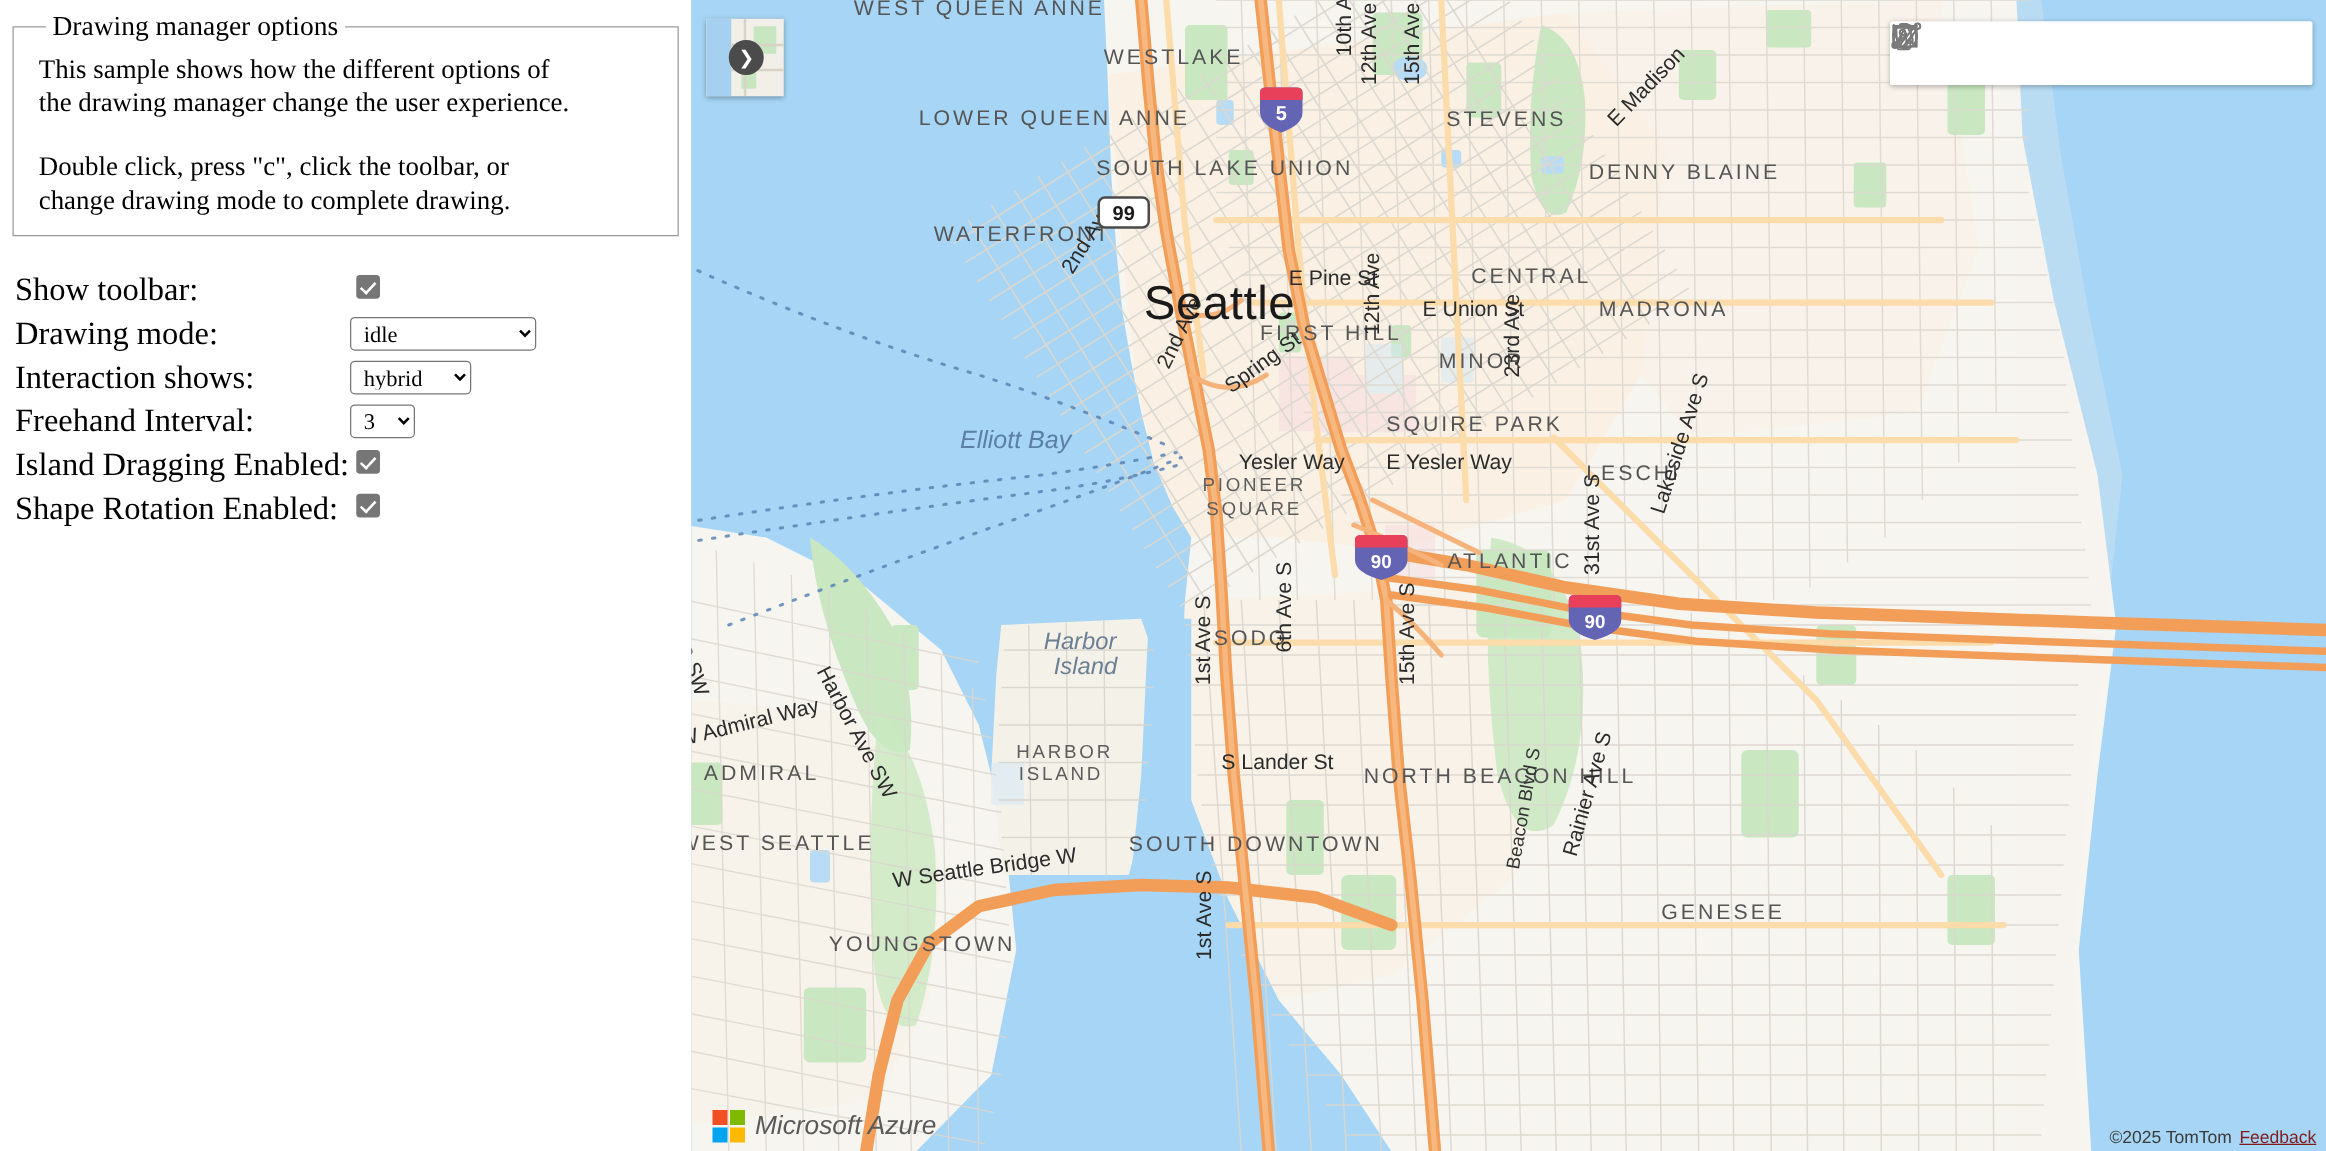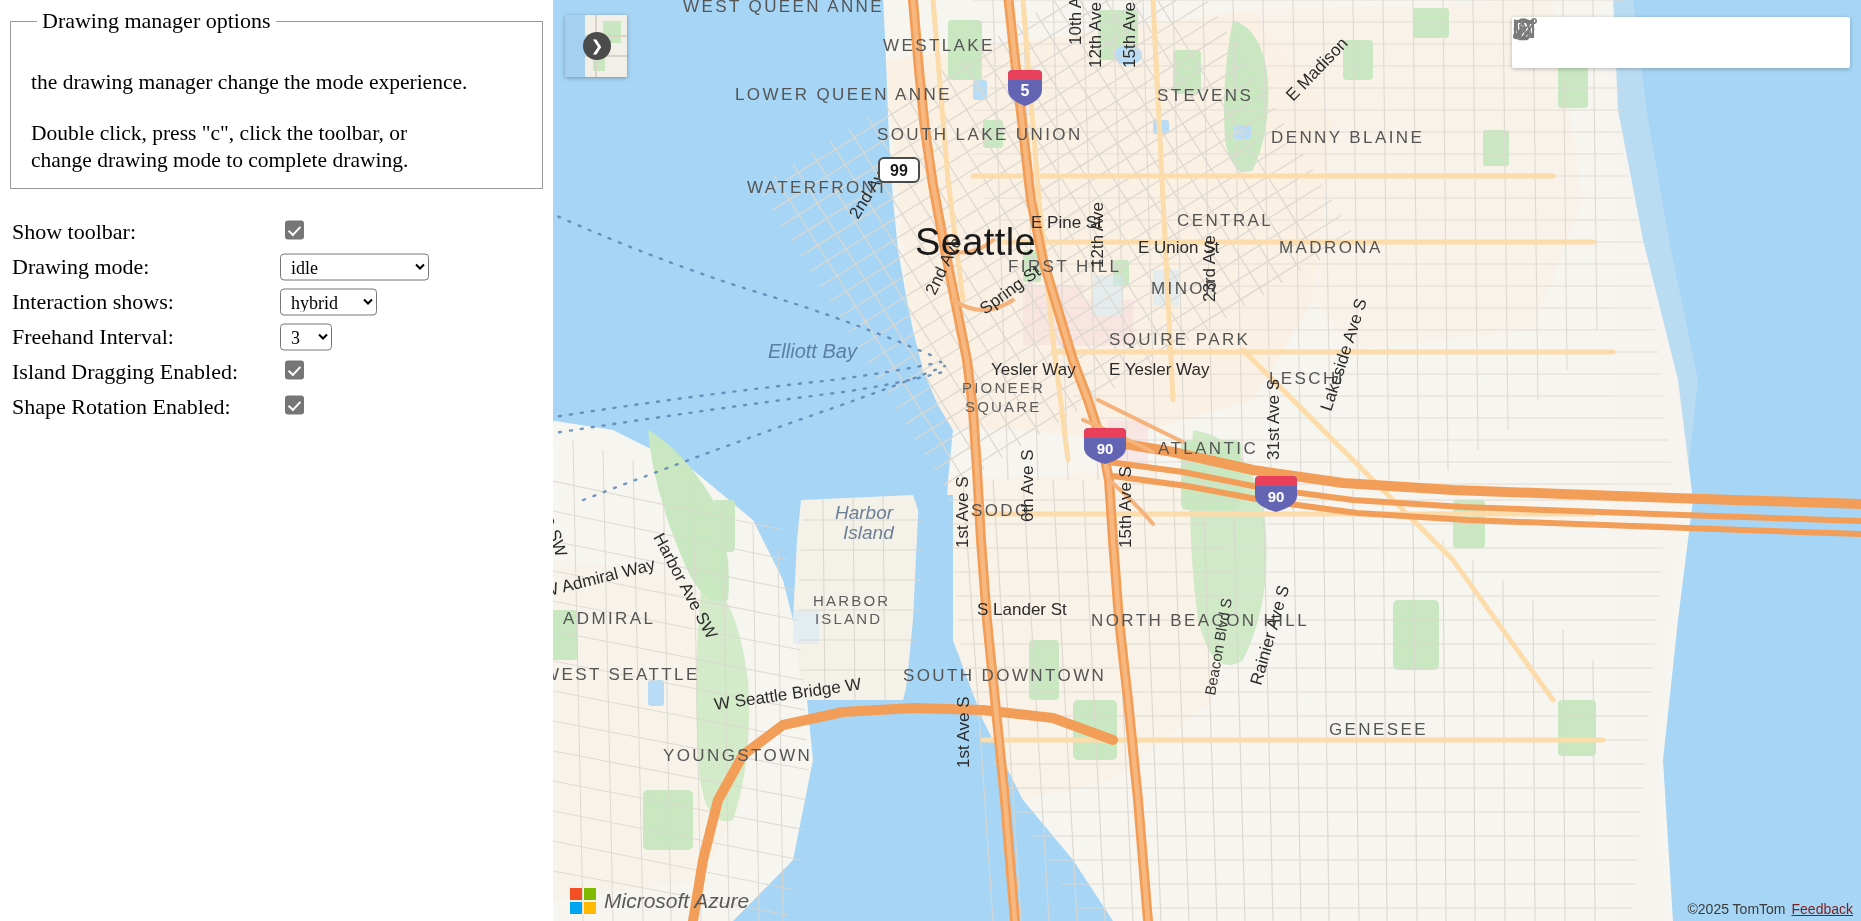--- a/index.html
+++ b/index.html
@@ -47,21 +47,21 @@
     margin: 26px 0 0 12px;
   }
   .ctrl-row {
     display: flex;
     align-items: center;
     height: 34px;
     margin-bottom: 1px;
   }
   .ctrl-label {
     font-family: "Liberation Serif", serif;
-    font-size: 22px;
+    font-size: 26px;
     color: #000;
     white-space: nowrap;
   }
   .row-inner { position: relative; width: 420px; height: 34px; display:flex; align-items:center; }
   .field-at-268 { position:absolute; left: 268px; top: 50%; transform: translateY(-50%); }
   .field-at-273 { position:absolute; left: 273px; top: 50%; transform: translateY(-50%); }
 
   
   .cb {
     width: 19px; height: 19px;
@@ -207,22 +207,22 @@
 </head>
 <body>
 
 <div id="page">
 
   <div id="panel">
 
     <fieldset class="options-box">
       <legend>Drawing manager options</legend>
       <div class="desc-p">
-        <br>
-        <span>the drawing manager change the mode experience.</span>
+        <span>This sample shows how the different options of</span><br>
+        <span>the drawing manager change the user experience.</span>
       </div>
       <div class="desc-p second">
         <span>Double click, press "c", click the toolbar, or</span><br>
         <span>change drawing mode to complete drawing.</span>
       </div>
     </fieldset>
 
     <div class="controls">
 
       <div class="ctrl-row">

